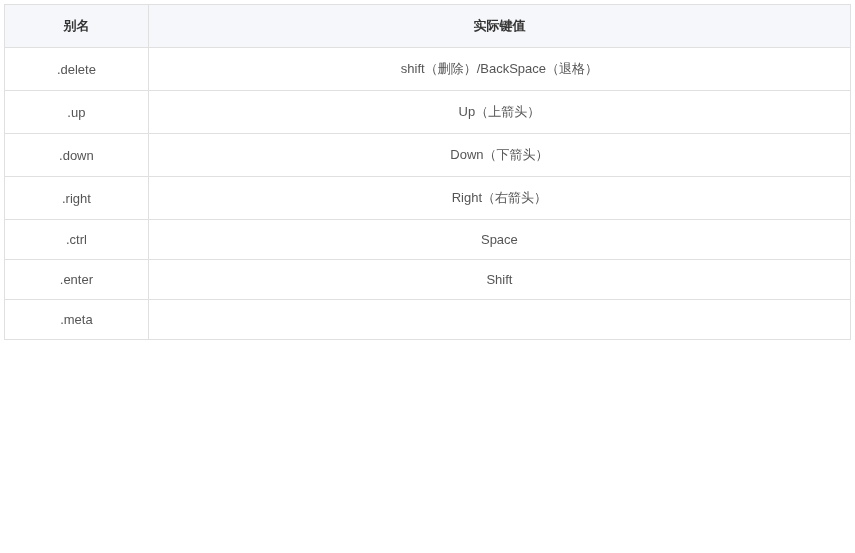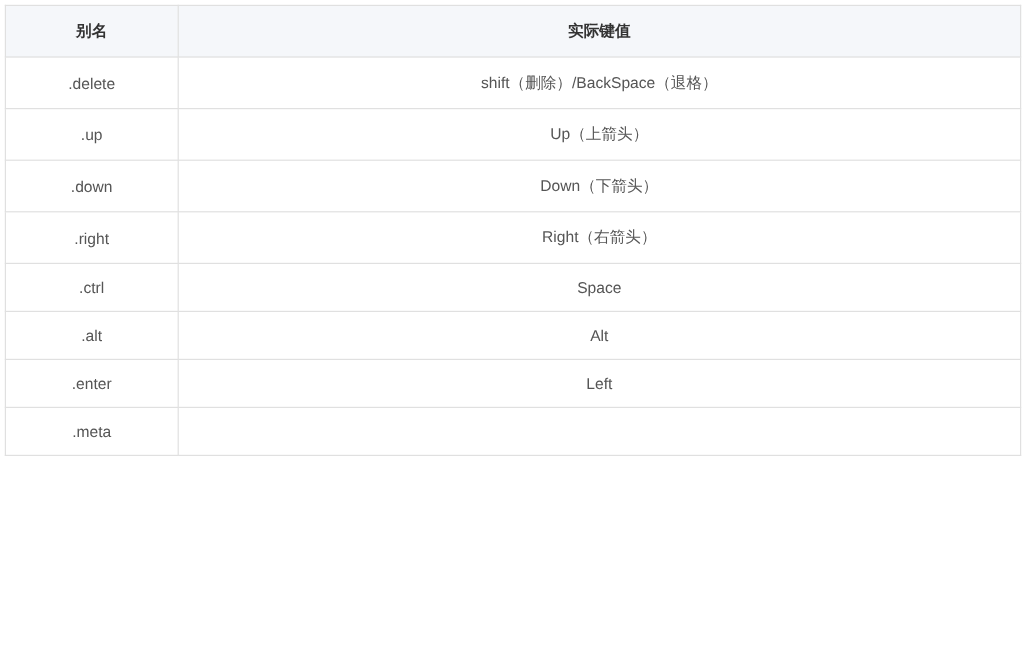--- a/index.html
+++ b/index.html
@@ -71,25 +71,21 @@
       </tr>
       <tr>
         <td>.right</td>
         <td>Right（右箭头）</td>
       </tr>
       <tr>
         <td>.ctrl</td>
         <td>Space</td>
       </tr>
       <tr>
-        <td>.alt</td>
-        <td>Alt</td>
-      </tr>
-      <tr>
         <td>.enter</td>
-        <td>Left</td>
+        <td>Shift</td>
       </tr>
       <tr>
         <td>.meta</td>
         <td></td>
       </tr>
     </tbody>
 </table>
 
 </body></html>

